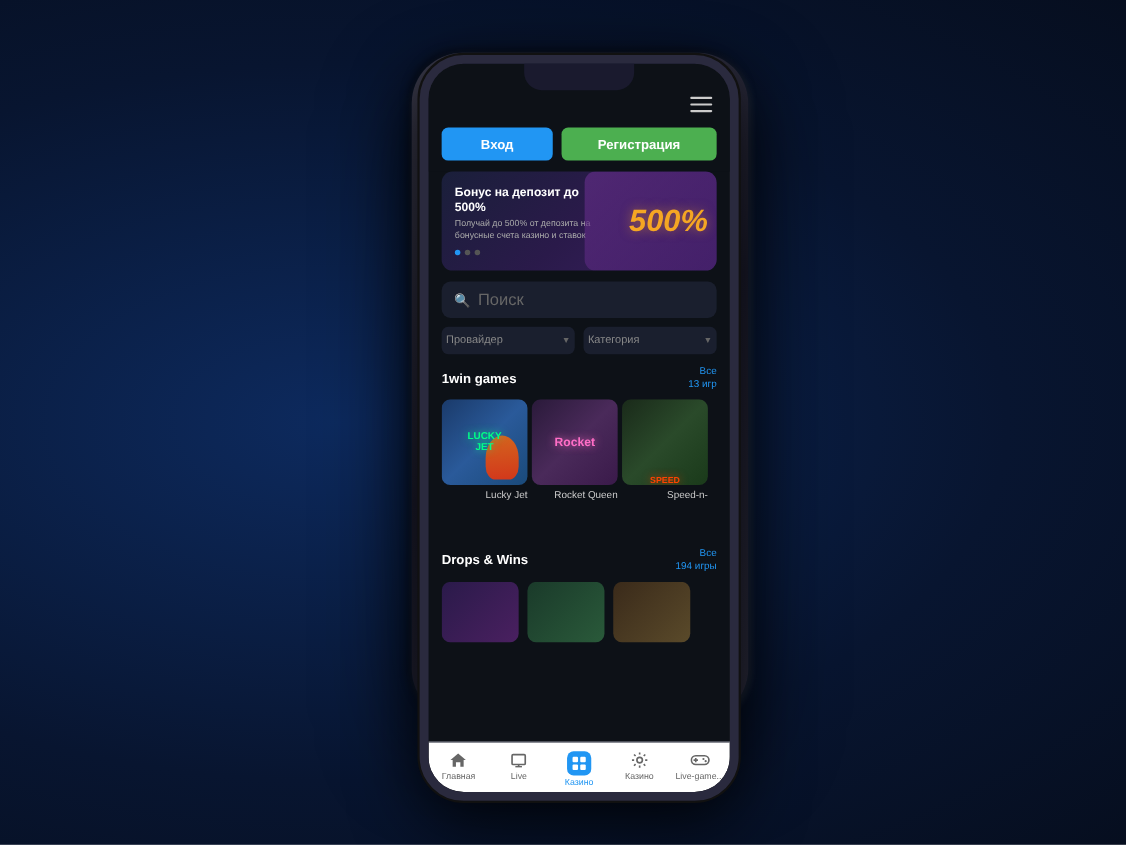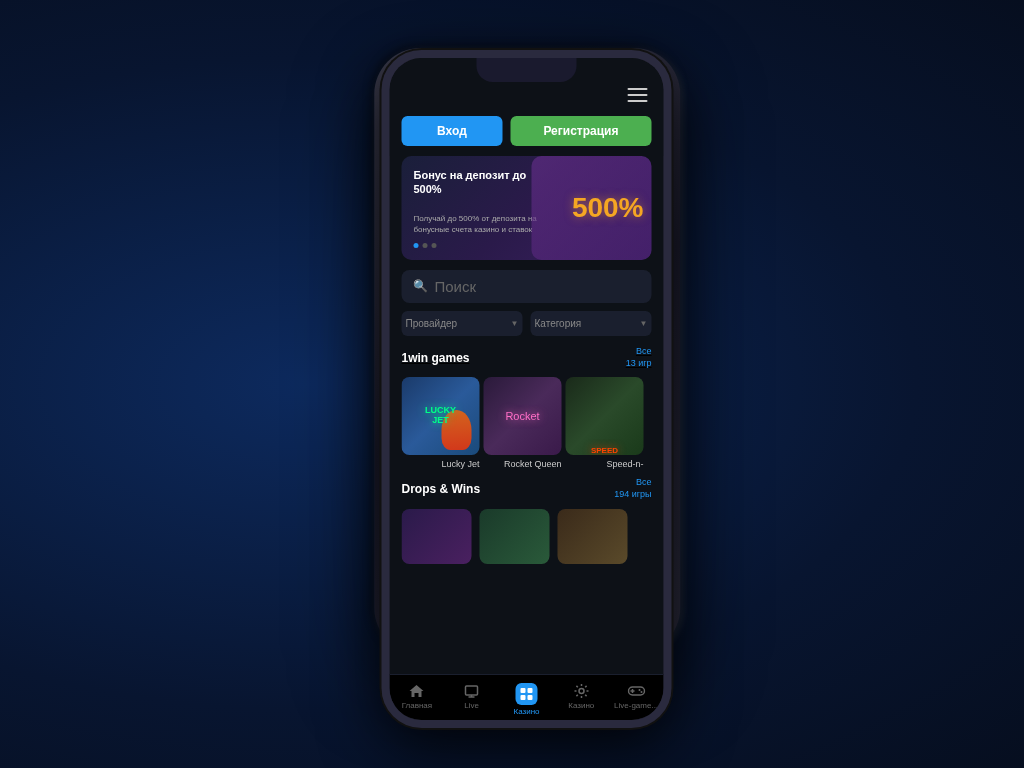--- a/index.html
+++ b/index.html
@@ -172,28 +172,29 @@
 
     .banner-500 {
       position: absolute;
       right: 8px;
       top: 50%;
       transform: translateY(-50%);
       font-size: 28px;
       font-weight: 900;
       color: #f5a623;
       text-shadow: 0 0 10px rgba(245, 166, 35, 0.5);
+      font-style: italic;
     }
 
     .banner-title {
       font-size: 11px;
       font-weight: 700;
       color: white;
       line-height: 1.3;
-      margin-bottom: 16px;
+      margin-bottom: 0;
       max-width: 130px;
     }
 
     .banner-subtitle {
       font-size: 8px;
       color: #aaa;
       line-height: 1.4;
       max-width: 140px;
     }
 
@@ -264,21 +265,20 @@
     
     .section {
       padding: 0 12px 8px;
     }
 
     .section-header {
       display: flex;
       justify-content: space-between;
       align-items: center;
       margin-bottom: 8px;
-      text-decoration: underline;
     }
 
     .section-title {
       font-size: 12px;
       font-weight: 700;
       color: white;
     }
 
     .section-all {
       font-size: 9px;
@@ -338,21 +338,21 @@
 
     .game-thumb-rocket {
       background: linear-gradient(135deg, #2a1a3a 0%, #4a2a5a 50%, #3a1a4a 100%);
       display: flex;
       align-items: center;
       justify-content: center;
     }
 
     .rocket-text {
       font-size: 11px;
-      font-weight: 400;
+      font-weight: 700;
       color: #ff6ec7;
       text-shadow: 0 0 8px rgba(255,110,199,0.8);
     }
 
     .game-thumb-speed {
       background: linear-gradient(135deg, #1a2a1a 0%, #2a4a2a 50%, #1a3a1a 100%);
       display: flex;
       align-items: flex-end;
       justify-content: center;
     }
@@ -367,21 +367,21 @@
     .game-name {
       font-size: 9px;
       color: #ccc;
       text-align: right;
     }
 
     
     .bottom-nav {
       margin-top: auto;
       display: flex;
-      background: #000000;
+      background: #ffffff;
       border-top: 1px solid #1a1f2e;
       padding: 8px 0 4px;
     }
 
     .nav-item {
       flex: 1;
       display: flex;
       flex-direction: column;
       align-items: center;
       gap: 2px;
@@ -418,20 +418,21 @@
     
     .drops-section {
       padding: 0 12px 8px;
     }
 
     .drops-header {
       display: flex;
       justify-content: space-between;
       align-items: center;
       margin-bottom: 8px;
+      margin-top: 34px;
     }
 
     .drops-games {
       display: flex;
       gap: 8px;
       overflow: hidden;
     }
 
     .drops-thumb {
       width: 70px;

